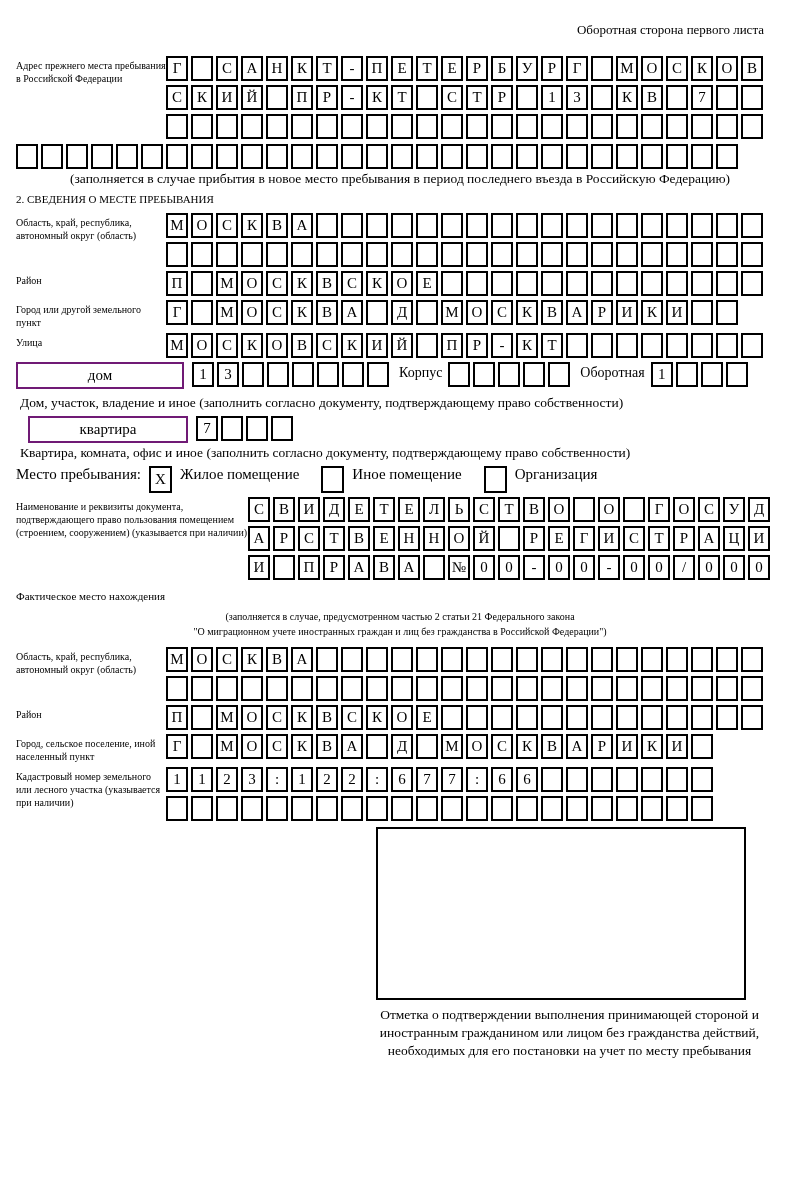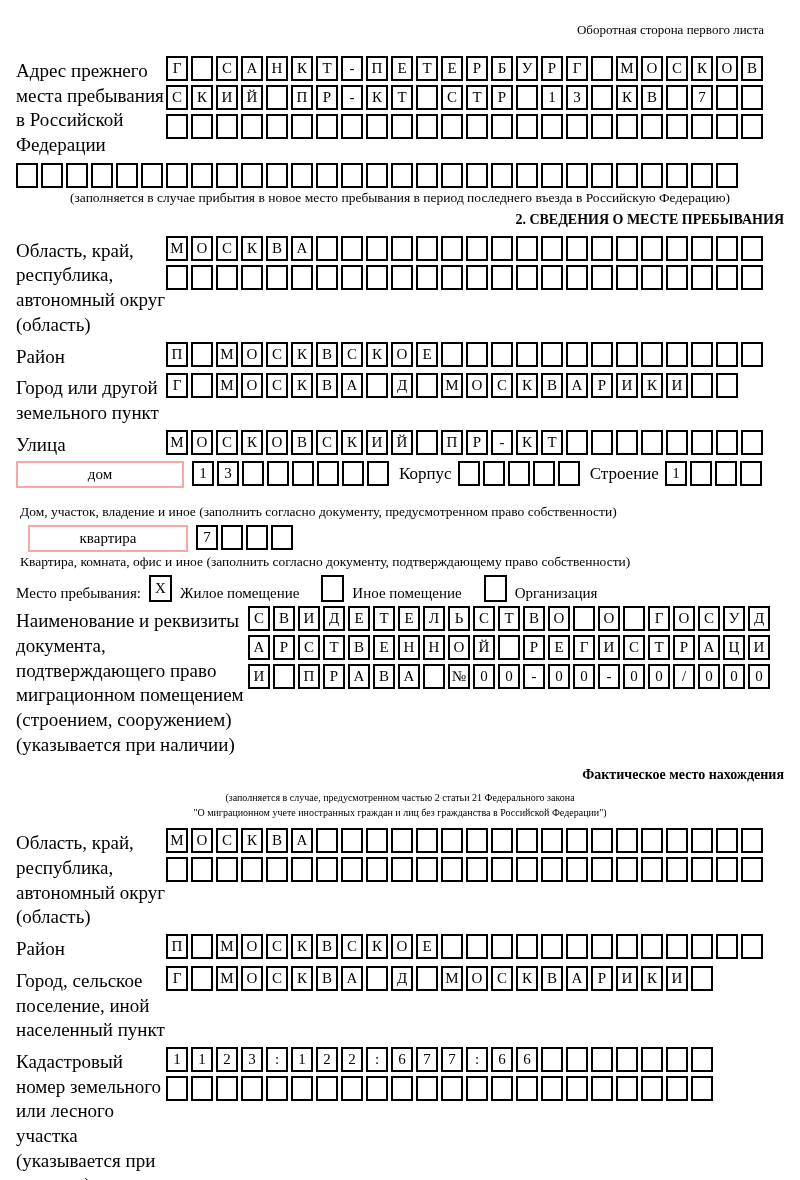--- a/index.html
+++ b/index.html
@@ -1,36 +1,36 @@
 <!DOCTYPE html>
 <html><head>
 <meta charset="utf-8">
 <style>
   *{box-sizing:border-box;margin:0;padding:0}
   html,body{width:800px;background:#fff;color:#000;font-family:"Liberation Serif",serif}
   body{height:1180px;overflow:hidden;font-size:15px}
   .page{padding:8px 16px 0 16px}
   .header-note{text-align:right;font-size:13px;margin:14px 20px 18px 0}
   .row{display:flex;align-items:flex-start;margin-bottom:4px}
-  .label{width:150px;flex:none;line-height:1.3;font-size:19px;padding-top:3px}
+  .label{width:150px;flex:none;line-height:1.3;font-size:10px;padding-top:3px}
   .label-wide{width:232px}
   .rows{display:flex;flex-direction:column;gap:4px}
   .cells{display:flex;gap:3px;flex-wrap:nowrap}
   .cell{width:22px;height:25px;border:2px solid #000;flex:none;display:inline-flex;
         align-items:center;justify-content:center;font-size:15px;background:#fff}
   .fullrow{margin:5px 0 2px 0}
   .note{font-size:13.5px;text-align:center;}
-  .section-title{font-weight:bold;text-align:right;font-size:14px;margin:6px 0 8px 0}
+  .section-title{font-weight:normal;text-align:left;font-size:11px;margin:6px 0 8px 0}
   .caption{font-size:13.5px;margin:1px 0 5px 4px}
-  .widebox{border:2px solid #fca5a5;height:27px;display:inline-flex;align-items:center;
+  .widebox{border:2px solid #701a75;height:27px;display:inline-flex;align-items:center;
            justify-content:center;flex:none;margin-right:8px;font-size:15px}
   .widebox.house{width:168px}
   .widebox.flat{width:160px;margin-left:12px}
-  .inline-label{margin:3px 6px 18px 10px;white-space:nowrap;font-size:17px}
-  .stay{align-items:flex-end;margin-top:4px}
+  .inline-label{margin:3px 6px 12px 10px;white-space:nowrap;font-size:14px}
+  .stay{align-items:flex-start;margin-top:4px}
   .stay-label{margin-right:8px}
   .cb{width:23px;height:27px;border:2px solid #000;display:inline-flex;align-items:center;
       justify-content:center;font-size:15px;flex:none}
   .opt{margin:0 22px 0 8px}
   .stay-note{font-size:13.5px;margin:2px 0 6px 170px;width:300px;text-align:center}
   .fact-note{font-size:10px;text-align:center;line-height:1.45}
   .mark-box{width:370px;height:173px;border:2px solid #000;margin:6px 0 6px 360px}
   .mark-caption{width:415px;margin-left:346px;text-align:center;font-size:13.5px;line-height:1.35}
   .mb2{margin-bottom:2px}
 </style>
@@ -321,29 +321,29 @@
         <span class="cell"></span>
       </div>
     <span class="inline-label">Корпус</span>
     <div class="cells">
         <span class="cell"></span>
         <span class="cell"></span>
         <span class="cell"></span>
         <span class="cell"></span>
         <span class="cell"></span>
       </div>
-    <span class="inline-label">Строение</span>
+    <span class="inline-label">Оборотная</span>
     <div class="cells">
         <span class="cell">1</span>
         <span class="cell"></span>
         <span class="cell"></span>
         <span class="cell"></span>
       </div>
   </div>
-  <div class="caption">Дом, участок, владение и иное (заполнить согласно документу, предусмотренном право собственности)</div>
+  <div class="caption">Дом, участок, владение и иное (заполнить согласно документу, подтверждающему право собственности)</div>
 
   <div class="row mb2">
     <div class="widebox flat">квартира</div>
     <div class="cells">
         <span class="cell">7</span>
         <span class="cell"></span>
         <span class="cell"></span>
         <span class="cell"></span>
       </div>
   </div>
@@ -353,21 +353,21 @@
     <span class="stay-label">Место пребывания:</span>
     <span class="cb">X</span>
     <span class="opt">Жилое помещение</span>
     <span class="cb"></span>
     <span class="opt">Иное помещение</span>
     <span class="cb"></span>
     <span class="opt">Организация</span>
   </div>
 
   <div class="row">
-    <div class="label label-wide">Наименование и реквизиты документа, подтверждающего право миграционном помещением (строением, сооружением) (указывается при наличии)</div>
+    <div class="label label-wide">Наименование и реквизиты документа, подтверждающего право пользования помещением (строением, сооружением) (указывается при наличии)</div>
     <div class="rows">
       <div class="cells">
           <span class="cell">С</span>
           <span class="cell">В</span>
           <span class="cell">И</span>
           <span class="cell">Д</span>
           <span class="cell">Е</span>
           <span class="cell">Т</span>
           <span class="cell">Е</span>
           <span class="cell">Л</span>

